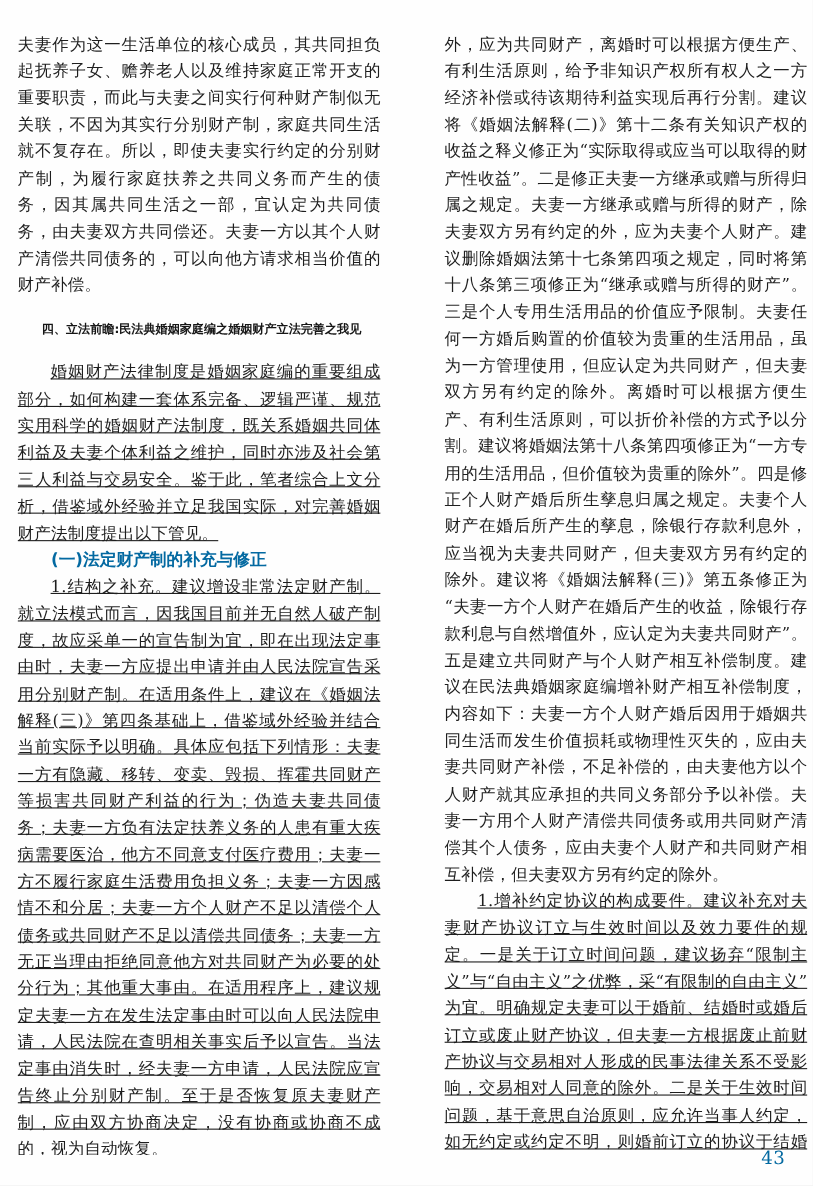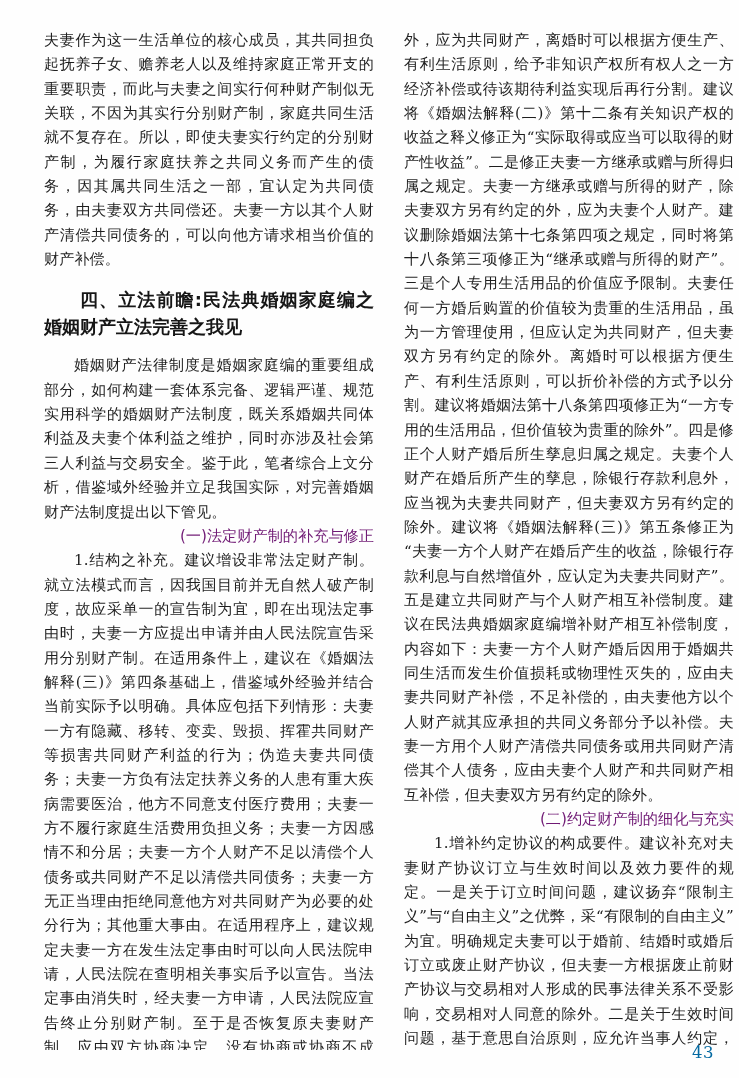--- a/index.html
+++ b/index.html
@@ -10,49 +10,48 @@
     margin:0 auto;
     overflow:hidden;
     font-family:"DejaVu Serif","Liberation Serif",serif;
     color:#1e1e1e;
   }
   .col{
     position:absolute;top:28px;
     width:330px;height:1022px;
     overflow:hidden;
   }
-  .col-left{left:44px;}
+  .col-left{left:16px;}
   .col-right{left:384px;margin-left:20px;}
   p.body{
     margin:0;
     font-size:15px;
     line-height:24.35px;
     text-align:justify;
     letter-spacing:0.2px;
   }
-  p.body.indent{text-indent:2em;}
+  p.body.indent{text-indent:2em;text-decoration:underline;}
   h2.section-heading{
     margin:15px 0 13px 0;
     font-family:"DejaVu Sans","Liberation Sans",sans-serif;
     font-weight:bold;
-    font-size:18px;
+    font-size:11px;
     line-height:27px;
     text-indent:2em;
     text-align:justify;
     color:#161616;
   }
   h3.sub-heading{
     margin:0;
     font-family:"DejaVu Sans","Liberation Sans",sans-serif;
-    font-weight:normal;
+    font-weight:bold;
     font-size:15.2px;
     line-height:24.35px;
     text-indent:2em;
-    color:#701a75;
-    text-align:right;
+    color:#0369a1;
   }
   .page-number{
     position:absolute;
     right:25px;bottom:16px;
     font-size:16.5px;
     letter-spacing:0.5px;
     color:#0369a1;
   }
 </style>
 </head>
@@ -64,19 +63,18 @@
     <p class="body">夫妻作为这一生活单位的核心成员，其共同担负起抚养子女、赡养老人以及维持家庭正常开支的重要职责，而此与夫妻之间实行何种财产制似无关联，不因为其实行分别财产制，家庭共同生活就不复存在。所以，即使夫妻实行约定的分别财产制，为履行家庭扶养之共同义务而产生的债务，因其属共同生活之一部，宜认定为共同债务，由夫妻双方共同偿还。夫妻一方以其个人财产清偿共同债务的，可以向他方请求相当价值的财产补偿。</p>
     <h2 class="section-heading">四、立法前瞻:民法典婚姻家庭编之婚姻财产立法完善之我见</h2>
     <p class="body indent">婚姻财产法律制度是婚姻家庭编的重要组成部分，如何构建一套体系完备、逻辑严谨、规范实用科学的婚姻财产法制度，既关系婚姻共同体利益及夫妻个体利益之维护，同时亦涉及社会第三人利益与交易安全。鉴于此，笔者综合上文分析，借鉴域外经验并立足我国实际，对完善婚姻财产法制度提出以下管见。</p>
     <h3 class="sub-heading">(一)法定财产制的补充与修正</h3>
     <p class="body indent">1.结构之补充。建议增设非常法定财产制。就立法模式而言，因我国目前并无自然人破产制度，故应采单一的宣告制为宜，即在出现法定事由时，夫妻一方应提出申请并由人民法院宣告采用分别财产制。在适用条件上，建议在《婚姻法解释(三)》第四条基础上，借鉴域外经验并结合当前实际予以明确。具体应包括下列情形：夫妻一方有隐藏、移转、变卖、毁损、挥霍共同财产等损害共同财产利益的行为；伪造夫妻共同债务；夫妻一方负有法定扶养义务的人患有重大疾病需要医治，他方不同意支付医疗费用；夫妻一方不履行家庭生活费用负担义务；夫妻一方因感情不和分居；夫妻一方个人财产不足以清偿个人债务或共同财产不足以清偿共同债务；夫妻一方无正当理由拒绝同意他方对共同财产为必要的处分行为；其他重大事由。在适用程序上，建议规定夫妻一方在发生法定事由时可以向人民法院申请，人民法院在查明相关事实后予以宣告。当法定事由消失时，经夫妻一方申请，人民法院应宣告终止分别财产制。至于是否恢复原夫妻财产制，应由双方协商决定，没有协商或协商不成的，视为自动恢复。</p>
 
   </div>
 
   <div class="col col-right">
     <p class="body">外，应为共同财产，离婚时可以根据方便生产、有利生活原则，给予非知识产权所有权人之一方经济补偿或待该期待利益实现后再行分割。建议将《婚姻法解释(二)》第十二条有关知识产权的收益之释义修正为“实际取得或应当可以取得的财产性收益”。二是修正夫妻一方继承或赠与所得归属之规定。夫妻一方继承或赠与所得的财产，除夫妻双方另有约定的外，应为夫妻个人财产。建议删除婚姻法第十七条第四项之规定，同时将第十八条第三项修正为“继承或赠与所得的财产”。三是个人专用生活用品的价值应予限制。夫妻任何一方婚后购置的价值较为贵重的生活用品，虽为一方管理使用，但应认定为共同财产，但夫妻双方另有约定的除外。离婚时可以根据方便生产、有利生活原则，可以折价补偿的方式予以分割。建议将婚姻法第十八条第四项修正为“一方专用的生活用品，但价值较为贵重的除外”。四是修正个人财产婚后所生孳息归属之规定。夫妻个人财产在婚后所产生的孳息，除银行存款利息外，应当视为夫妻共同财产，但夫妻双方另有约定的除外。建议将《婚姻法解释(三)》第五条修正为“夫妻一方个人财产在婚后产生的收益，除银行存款利息与自然增值外，应认定为夫妻共同财产”。五是建立共同财产与个人财产相互补偿制度。建议在民法典婚姻家庭编增补财产相互补偿制度，内容如下：夫妻一方个人财产婚后因用于婚姻共同生活而发生价值损耗或物理性灭失的，应由夫妻共同财产补偿，不足补偿的，由夫妻他方以个人财产就其应承担的共同义务部分予以补偿。夫妻一方用个人财产清偿共同债务或用共同财产清偿其个人债务，应由夫妻个人财产和共同财产相互补偿，但夫妻双方另有约定的除外。</p>
-    <h3 class="sub-heading">(二)约定财产制的细化与充实</h3>
     <p class="body indent">1.增补约定协议的构成要件。建议补充对夫妻财产协议订立与生效时间以及效力要件的规定。一是关于订立时间问题，建议扬弃“限制主义”与“自由主义”之优弊，采“有限制的自由主义”为宜。明确规定夫妻可以于婚前、结婚时或婚后订立或废止财产协议，但夫妻一方根据废止前财产协议与交易相对人形成的民事法律关系不受影响，交易相对人同意的除外。二是关于生效时间问题，基于意思自治原则，应允许当事人约定，如无约定或约定不明，则婚前订立的协议于结婚时生效，婚后订立的协议一经成立即产生法律约束力。三是关于有效之条件，在《中华人民共和国民法总则》第一百四十三条规定的基础上，明确规定“夫妻双方应具有完全</p>
   </div>
 
   <div class="page-number">43</div>
 
 </div>
 
 </body></html>

